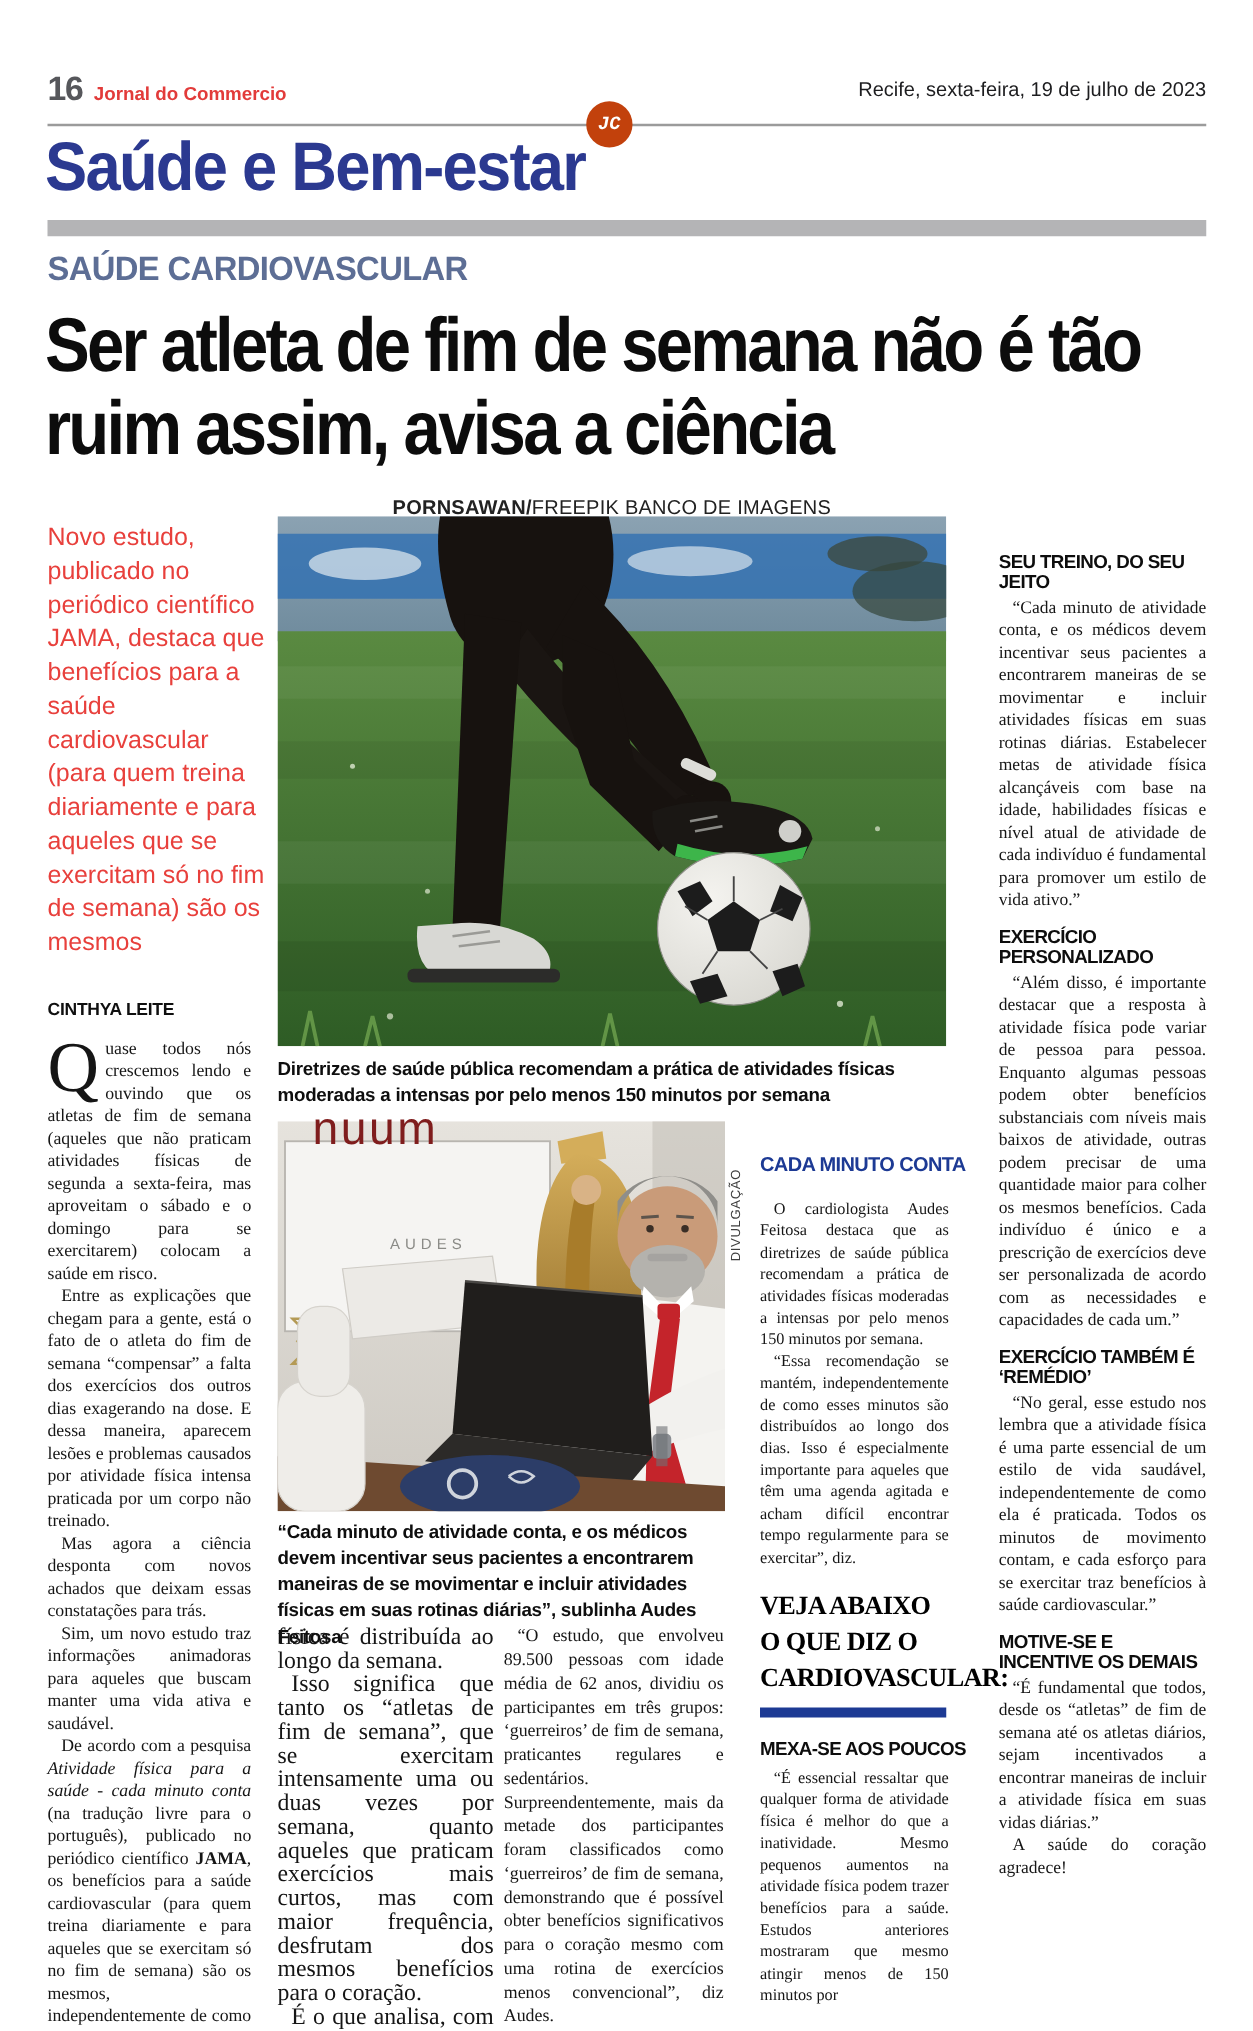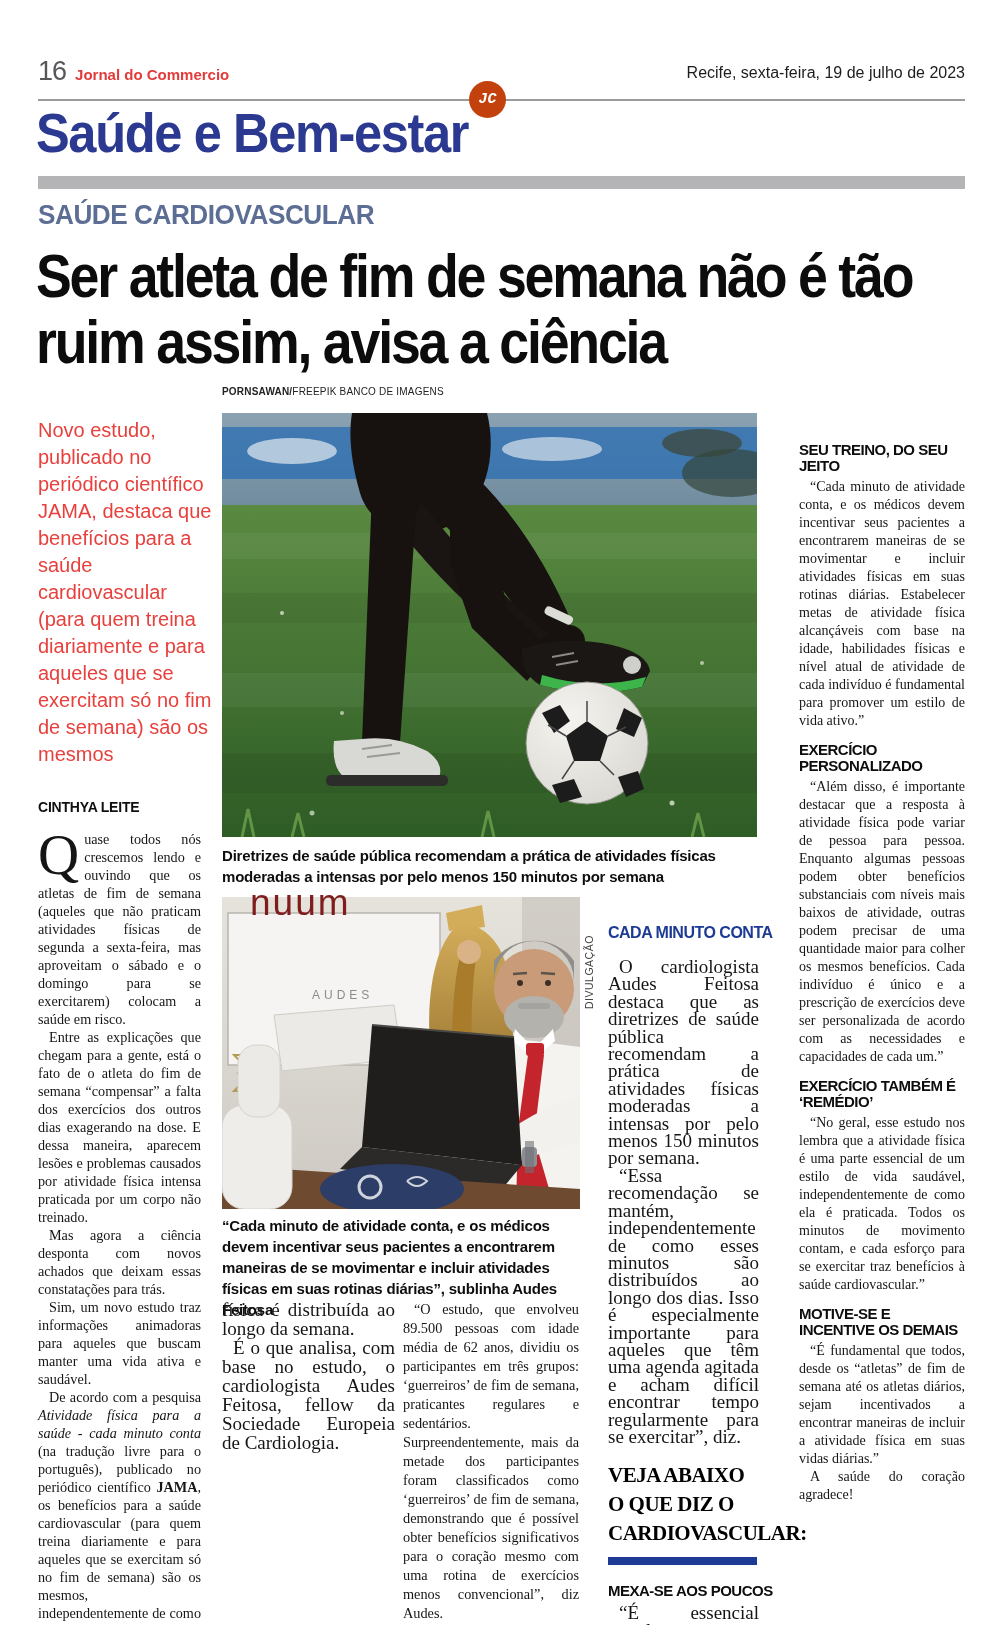--- a/index.html
+++ b/index.html
@@ -2,21 +2,21 @@
 <html lang="pt"><head>
 <meta charset="utf-8">
 <style>
   html,body{margin:0;padding:0;background:#fff;}
   #page{position:relative;width:1002px;height:1625px;background:#ffffff;overflow:hidden;
         font-family:"Liberation Sans",sans-serif;color:#111;}
   .abs{position:absolute;}
 
   
   .hdr-left{left:38px;top:56px;display:flex;align-items:baseline;gap:9px;}
-  .hdr-num{font-size:27px;font-weight:normal;color:#56575b;letter-spacing:-1px;}
+  .hdr-num{font-size:27px;font-weight:bold;color:#56575b;letter-spacing:-1px;}
   .hdr-name{font-size:15px;font-weight:bold;color:#e23b3a;}
   .hdr-date{right:37px;top:64px;font-size:16px;color:#1d1d1f;}
   .hdr-rule{left:38px;top:99px;width:927px;height:2px;background:#9b9b9b;}
   .jc-badge{left:469px;top:81px;width:37px;height:37px;border-radius:50%;background:#c2410c;
             display:flex;align-items:center;justify-content:center;z-index:3;font-family:Liberation Mono, monospace;}
   .jc-badge span{color:#fff;font-weight:bold;font-style:italic;font-size:15px;letter-spacing:0;}
 
   .section-title{left:36px;top:101px;font-size:55px;font-weight:bold;color:#2b3990;
                  letter-spacing:-1.5px;transform:scaleX(.92);transform-origin:left top;white-space:nowrap;}
   .graybar{left:38px;top:176px;width:927px;height:13px;background:#b4b4b6;}
@@ -28,37 +28,37 @@
   
   .lead{left:38px;top:417px;width:176px;font-size:20px;line-height:27px;color:#e8403c;}
   .byline{left:38px;top:799px;font-size:14px;font-weight:bold;color:#0f0f0f;letter-spacing:-0.2px;}
   .bodycol{font-family:"Liberation Serif",serif;color:#151515;text-align:justify;}
   .bodycol p{margin:0;}
   .bodycol p.ind{text-indent:11px;}
   .col1{left:38px;top:830px;width:163px;font-size:14.2px;line-height:18px;}
   .dropcap{float:left;font-size:57px;line-height:46px;padding:2px 5px 0 0;font-family:"Liberation Serif",serif;}
 
   
-  .credit1{left:222px;top:386px;width:535px;text-align:left;font-size:10px;color:#222;letter-spacing:0.2px;}
+  .credit1{left:222px;top:398px;width:535px;text-align:center;font-size:16px;color:#222;letter-spacing:0.2px;}
   .credit1 b{font-weight:bold;}
   .photo1{left:222px;top:413px;width:535px;height:424px;}
   .caption1{left:222px;top:845px;width:535px;font-size:15px;line-height:21px;font-weight:bold;color:#0e0e0e;letter-spacing:-0.2px;}
   .photo2{left:222px;top:897px;width:358px;height:312px;}
   .sign1{left:250px;top:882px;font-size:37px;color:#7f1d1d;letter-spacing:2px;}
   .sign2{left:312px;top:988px;font-size:12px;color:#8b8b87;letter-spacing:4px;}
   .caption2{left:222px;top:1215px;width:358px;font-size:15px;line-height:21px;font-weight:bold;color:#0e0e0e;letter-spacing:-0.2px;}
   .divulgacao{left:583px;top:897px;height:112px;writing-mode:vertical-rl;transform:rotate(180deg);
               font-size:10.5px;color:#3f3f3f;letter-spacing:0.5px;}
 
   
   .col2{left:222px;top:1300px;width:173px;font-size:19px;line-height:19px;}
   .col3{left:403px;top:1300px;width:176px;font-size:14.3px;line-height:19px;}
   .col4{left:608px;top:924px;width:151px;}
   .blue-head{font-size:16px;font-weight:bold;color:#1d3a94;letter-spacing:-0.5px;white-space:nowrap;margin-bottom:16px;}
-  .col4 .bodytext{font-family:"Liberation Serif",serif;color:#151515;text-align:justify;font-size:19px;line-height:17.4px;}
+  .col4 .bodytext{font-family:"Liberation Serif",serif;color:#151515;text-align:justify;font-size:13px;line-height:17.4px;}
   .promo{margin-top:16px;font-family:"Liberation Serif",serif;font-weight:bold;color:#000;
          font-size:21px;line-height:29px;letter-spacing:-0.5px;}
   .promo div{white-space:nowrap;}
   .promo-bar{width:149px;height:8px;background:#1d3a94;margin-top:9px;}
   .subhead{margin-top:17px;font-size:15px;font-weight:bold;color:#0d0d0d;letter-spacing:-0.5px;white-space:nowrap;text-align:right;}
   .col4 .bodytext.after{margin-top:5px;}
 
   
   .col5{left:799px;top:430px;width:166px;font-size:14px;line-height:18px;}
   .col5 h3{margin:12px 0 4px 0;font-family:"Liberation Sans",sans-serif;font-size:15px;line-height:16px;
@@ -235,20 +235,21 @@
     </svg>
   </div>
   <div class="abs sign1">nuum</div>
   <div class="abs sign2">AUDES</div>
   <div class="abs divulgacao">DIVULGAÇÃO</div>
 
   <div class="abs caption2">“Cada minuto de atividade conta, e os médicos devem incentivar seus pacientes a encontrarem maneiras de se movimentar e incluir atividades físicas em suas rotinas diárias”, sublinha Audes Feitosa</div>
 
   <div class="abs bodycol col2">
     <p>física é distribuída ao longo da semana.</p>
+    <p class="ind">Isso significa que tanto os “atletas de fim de semana”, que se exercitam intensamente uma ou duas vezes por semana, quanto aqueles que praticam exercícios mais curtos, mas com maior frequência, desfrutam dos mesmos benefícios para o coração.</p>
     <p class="ind">É o que analisa, com base no estudo, o cardiologista Audes Feitosa, fellow da Sociedade Europeia de Cardiologia.</p>
   </div>
 
   <div class="abs bodycol col3">
     <p class="ind">“O estudo, que envolveu 89.500 pessoas com idade média de 62 anos, dividiu os participantes em três grupos: ‘guerreiros’ de fim de semana, praticantes regulares e sedentários. Surpreendentemente, mais da metade dos participantes foram classificados como ‘guerreiros’ de fim de semana, demonstrando que é possível obter benefícios significativos para o coração mesmo com uma rotina de exercícios menos convencional”, diz Audes.</p>
   </div>
 
   <div class="abs col4">
     <div class="blue-head">CADA MINUTO CONTA</div>
     <div class="bodytext">

